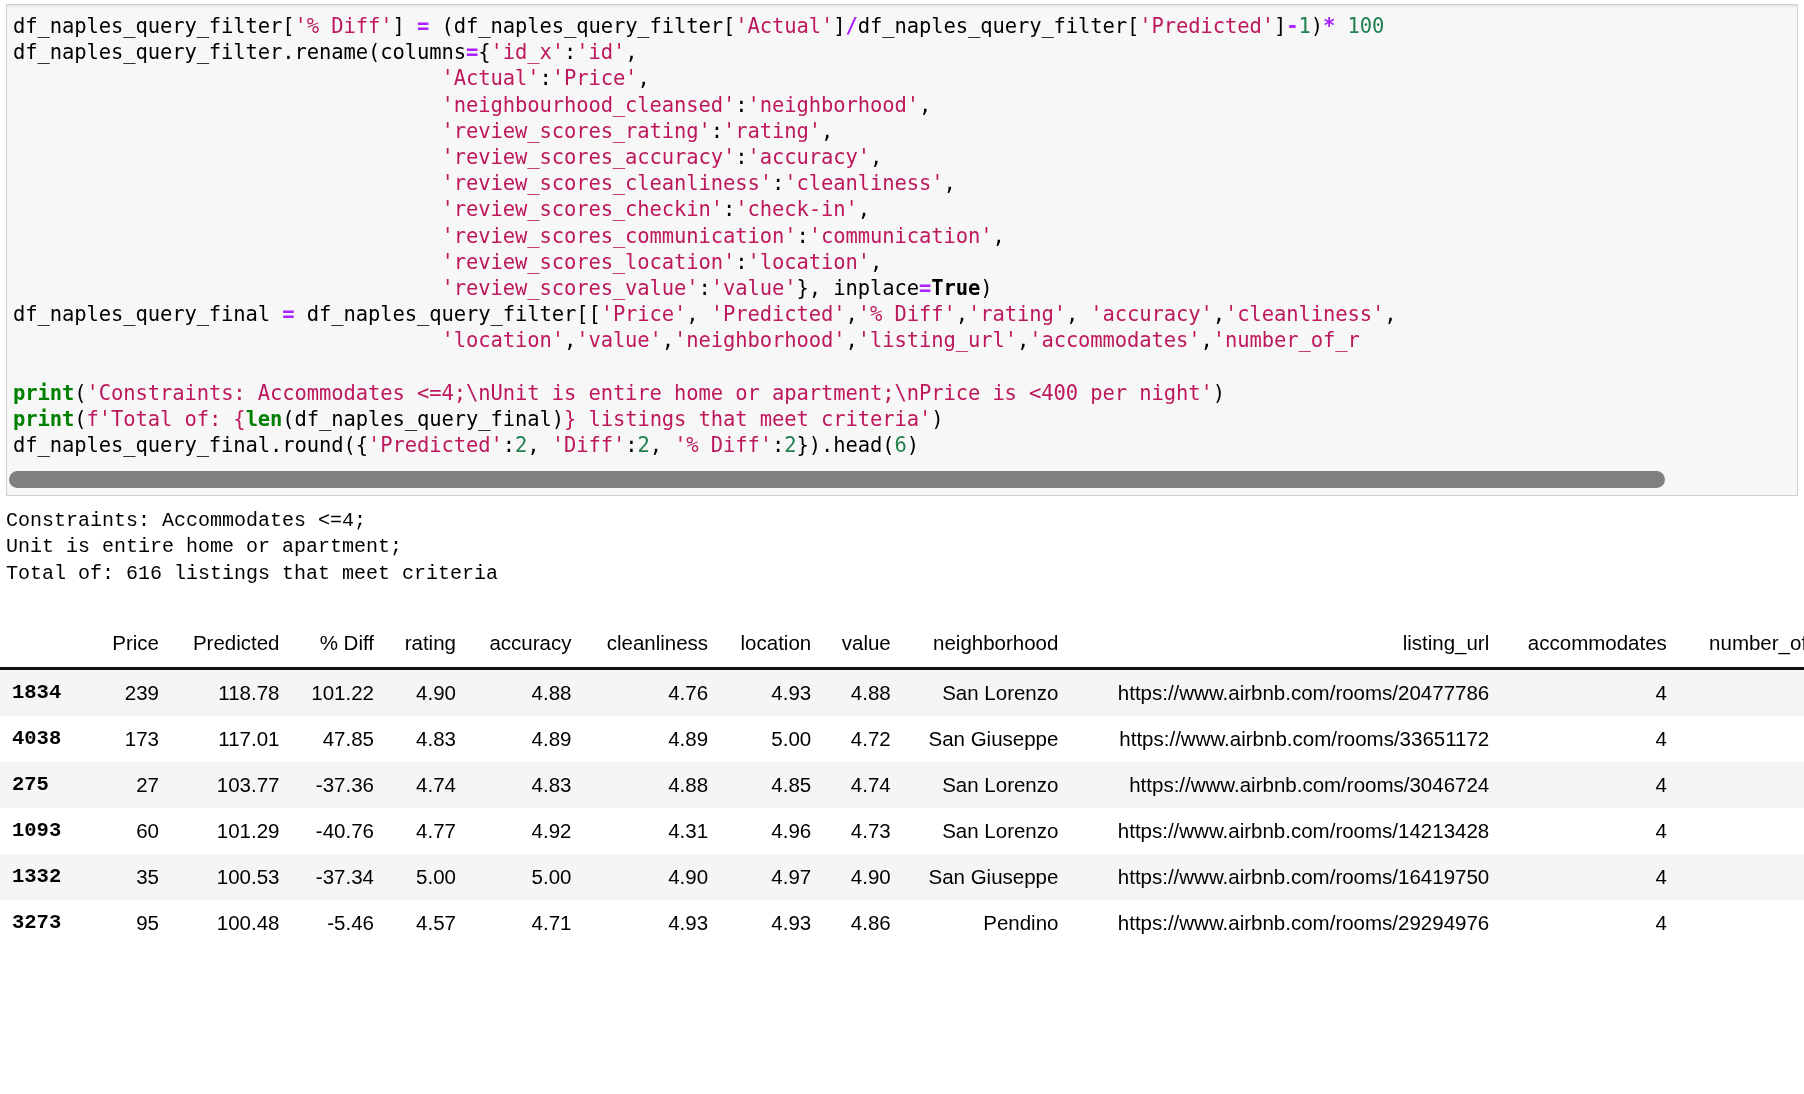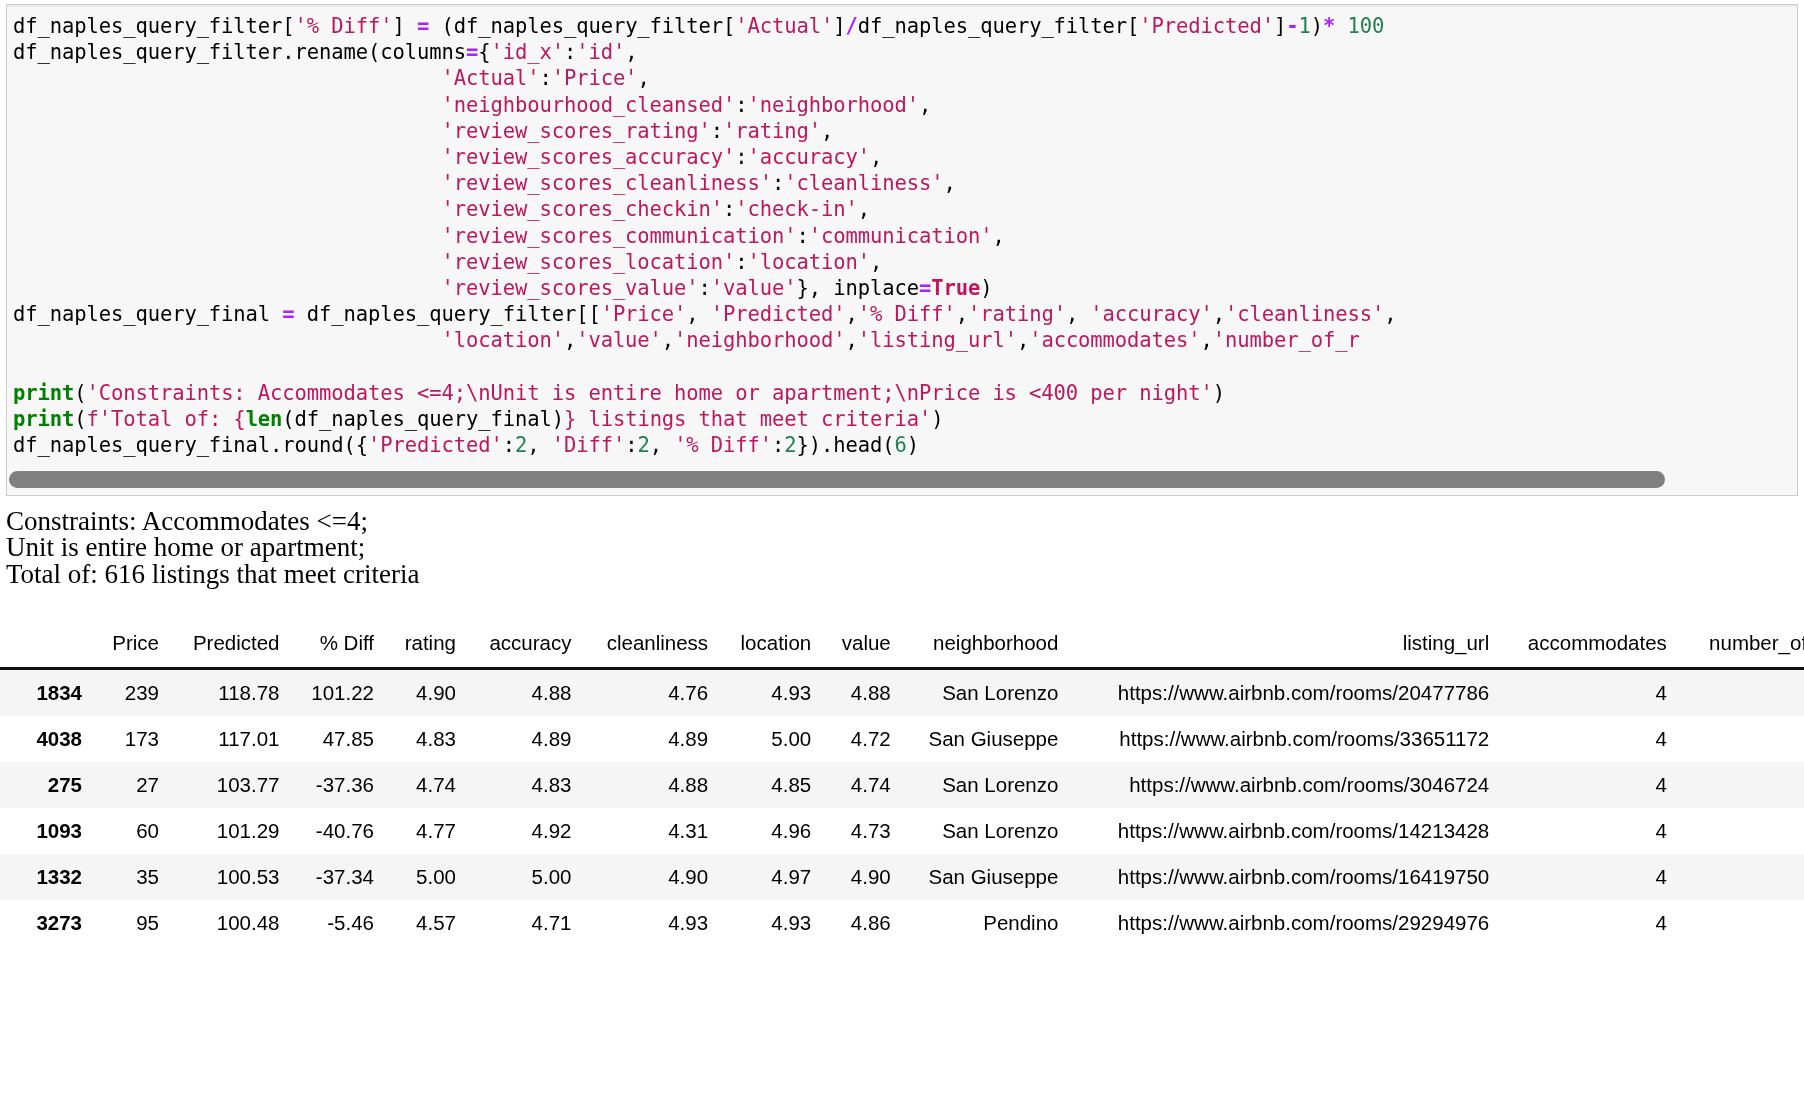--- a/index.html
+++ b/index.html
@@ -45,21 +45,21 @@
     font-family: "DejaVu Sans Mono", "Liberation Mono", monospace;
     font-size: 20.5px;
     line-height: 26.2px;
     white-space: pre;
     color: #000000;
     letter-spacing: -0.1px;
     font-weight: 500;
   }
   .tok-str  { color: #be185d; }
   .tok-num  { color: #208050; }
-  .tok-kw   { color: #be185d; font-weight: bold; }
+  .tok-kw   { color: #000000; font-weight: bold; }
   .tok-op   { color: #aa22ff; font-weight: bold; }
   .tok-fn   { color: #008000; font-weight: bold; }
   .tok-plain{ color: #000000; }
 
   
   .hscroll-track {
     position: absolute;
     left: 2px;
     right: 2px;
     bottom: 7px;
@@ -69,22 +69,22 @@
   .hscroll-thumb {
     height: 17px;
     width: 1656px;
     background: #808080;
     border-radius: 9px;
   }
 
   
   .output-stream {
     margin: 12px 0 0 6px;
-    font-family: Liberation Serif, serif;
-    font-size: 27px;
+    font-family: Liberation Mono, monospace;
+    font-size: 20px;
     line-height: 26.3px;
     color: #000000;
     white-space: pre;
     font-weight: 500;
   }
 
   
   .df-wrap {
     margin-top: 38px;
     position: relative;
@@ -113,22 +113,23 @@
   table.dataframe tbody td,
   table.dataframe tbody th {
     text-align: right;
     padding: 11px 12px 11px 12px;
     white-space: nowrap;
     color: #000000;
     border: none;
   }
   table.dataframe tbody th.row-index {
     font-weight: bold;
-    text-align: right;
+    text-align: left;
     padding-right: 12px;
+    font-family: Liberation Mono, monospace;
   }
   table.dataframe tbody tr.odd { background: #f5f5f5; }
   table.dataframe tbody tr.even { background: #ffffff; }
   td.col-neighborhood { padding-left: 26px; }
   td.col-listing_url  { padding-left: 22px; }
   td.col-accommodates { padding-left: 40px; padding-right: 56px;}
   td.col-number_of_reviews { padding-left: 40px; }
 </style>
 </head>
 <body>

